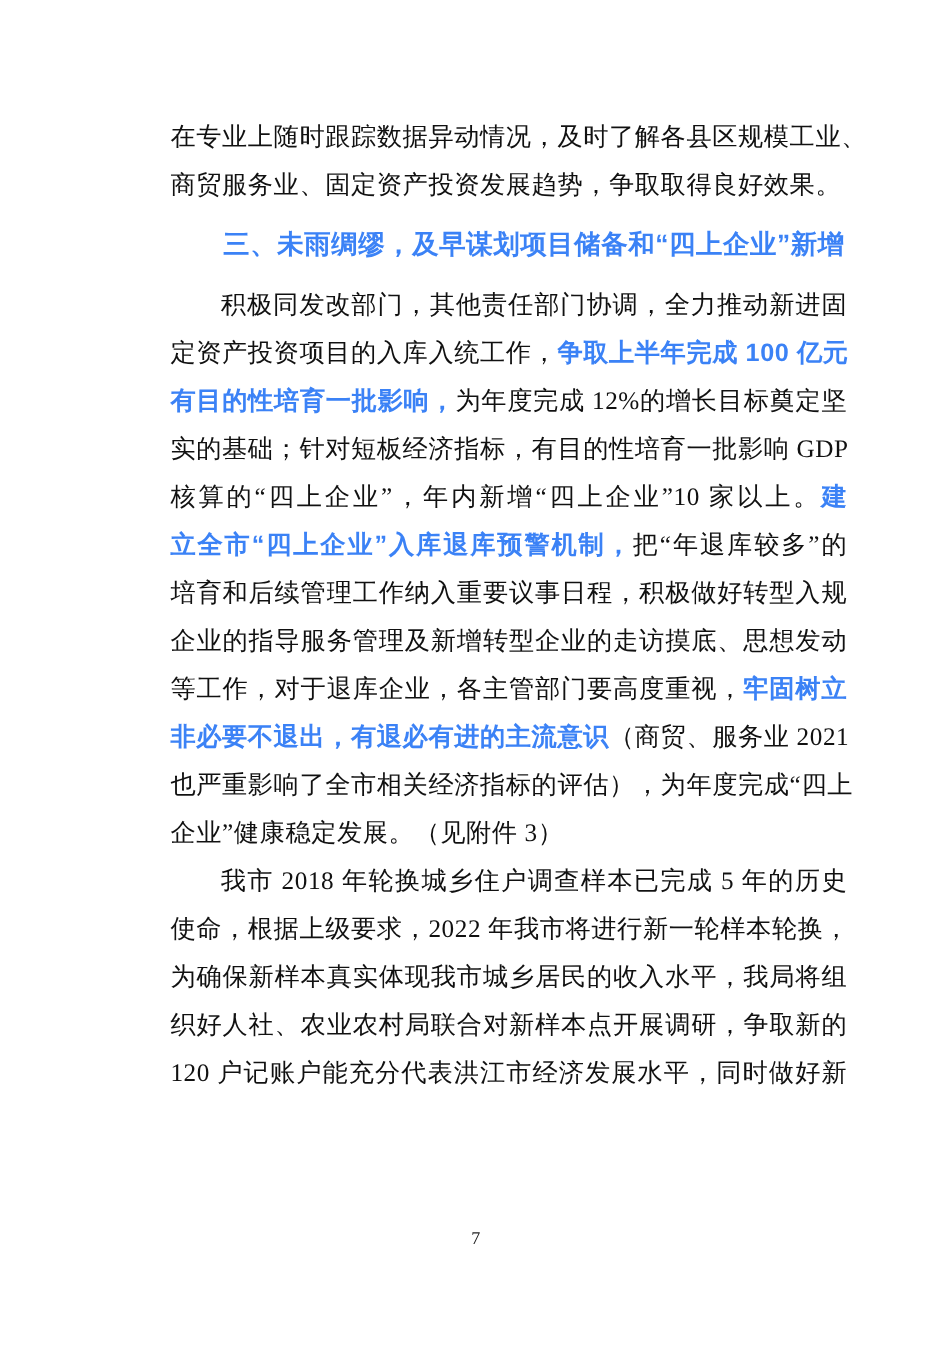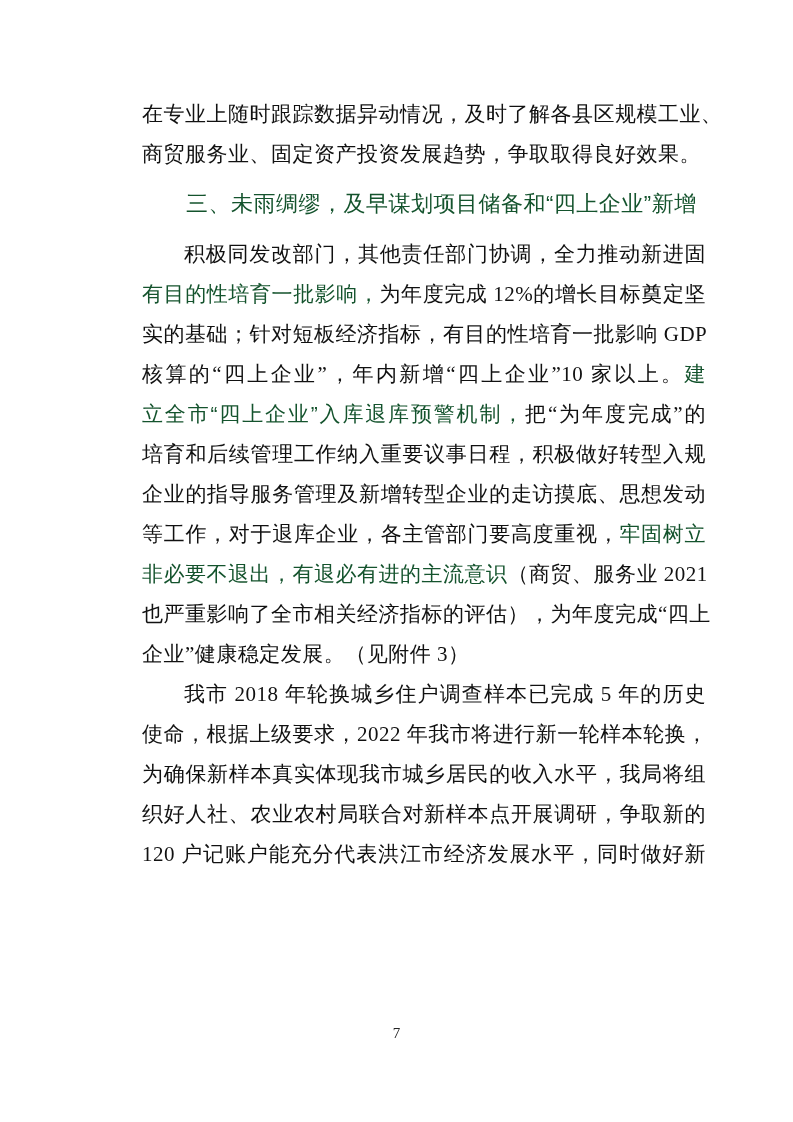--- a/index.html
+++ b/index.html
@@ -48,22 +48,22 @@
     font-size: 22px;
     color: #000000;
     margin-top: 10px;
     margin-bottom: 10px;
     text-align: left;
     text-align-last: left;
   }
   .run { font-weight: 400; }
   .run.bold {
     font-family: "Liberation Sans", "DejaVu Sans", sans-serif;
-    font-weight: 400;
-    color: #14532d;
+    font-weight: 700;
+    color: #3b82f6;
   }
   .footer {
     position: absolute;
     top: 1022px;
     left: 0;
     right: 0;
     text-align: center;
     font-size: 15px;
     line-height: 22px;
     color: #222222;
@@ -72,24 +72,25 @@
 </style>
 </head>
 <body>
 
 <div class="page">
   <main class="content">
       <div class="line"><span class="run">在专业上随时跟踪数据异动情况，及时了解各县区规模工业、</span></div>
       <div class="line last"><span class="run">商贸服务业、固定资产投资发展趋势，争取取得良好效果。</span></div>
       <div class="line heading indent last"><span class="run bold">三、未雨绸缪，及早谋划项目储备和“四上企业”新增</span></div>
       <div class="line indent"><span class="run">积极同发改部门，其他责任部门协调，全力推动新进固</span></div>
+      <div class="line"><span class="run">定资产投资项目的入库入统工作，</span><span class="run bold">争取上半年完成 100 亿元</span></div>
       <div class="line"><span class="run bold">有目的性培育一批影响，</span><span class="run">为年度完成 12%的增长目标奠定坚</span></div>
       <div class="line"><span class="run">实的基础；针对短板经济指标，有目的性培育一批影响 GDP</span></div>
       <div class="line"><span class="run">核算的“四上企业”，年内新增“四上企业”10 家以上。</span><span class="run bold">建</span></div>
-      <div class="line"><span class="run bold">立全市“四上企业”入库退库预警机制，</span><span class="run">把“为年度完成”的</span></div>
+      <div class="line"><span class="run bold">立全市“四上企业”入库退库预警机制，</span><span class="run">把“年退库较多”的</span></div>
       <div class="line"><span class="run">培育和后续管理工作纳入重要议事日程，积极做好转型入规</span></div>
       <div class="line"><span class="run">企业的指导服务管理及新增转型企业的走访摸底、思想发动</span></div>
       <div class="line"><span class="run">等工作，对于退库企业，各主管部门要高度重视，</span><span class="run bold">牢固树立</span></div>
       <div class="line"><span class="run bold">非必要不退出，有退必有进的主流意识</span><span class="run">（商贸、服务业 2021</span></div>
       <div class="line"><span class="run">也严重影响了全市相关经济指标的评估），为年度完成“四上</span></div>
       <div class="line last"><span class="run">企业”健康稳定发展。（见附件 3）</span></div>
       <div class="line indent"><span class="run">我市 2018 年轮换城乡住户调查样本已完成 5 年的历史</span></div>
       <div class="line"><span class="run">使命，根据上级要求，2022 年我市将进行新一轮样本轮换，</span></div>
       <div class="line"><span class="run">为确保新样本真实体现我市城乡居民的收入水平，我局将组</span></div>
       <div class="line"><span class="run">织好人社、农业农村局联合对新样本点开展调研，争取新的</span></div>

